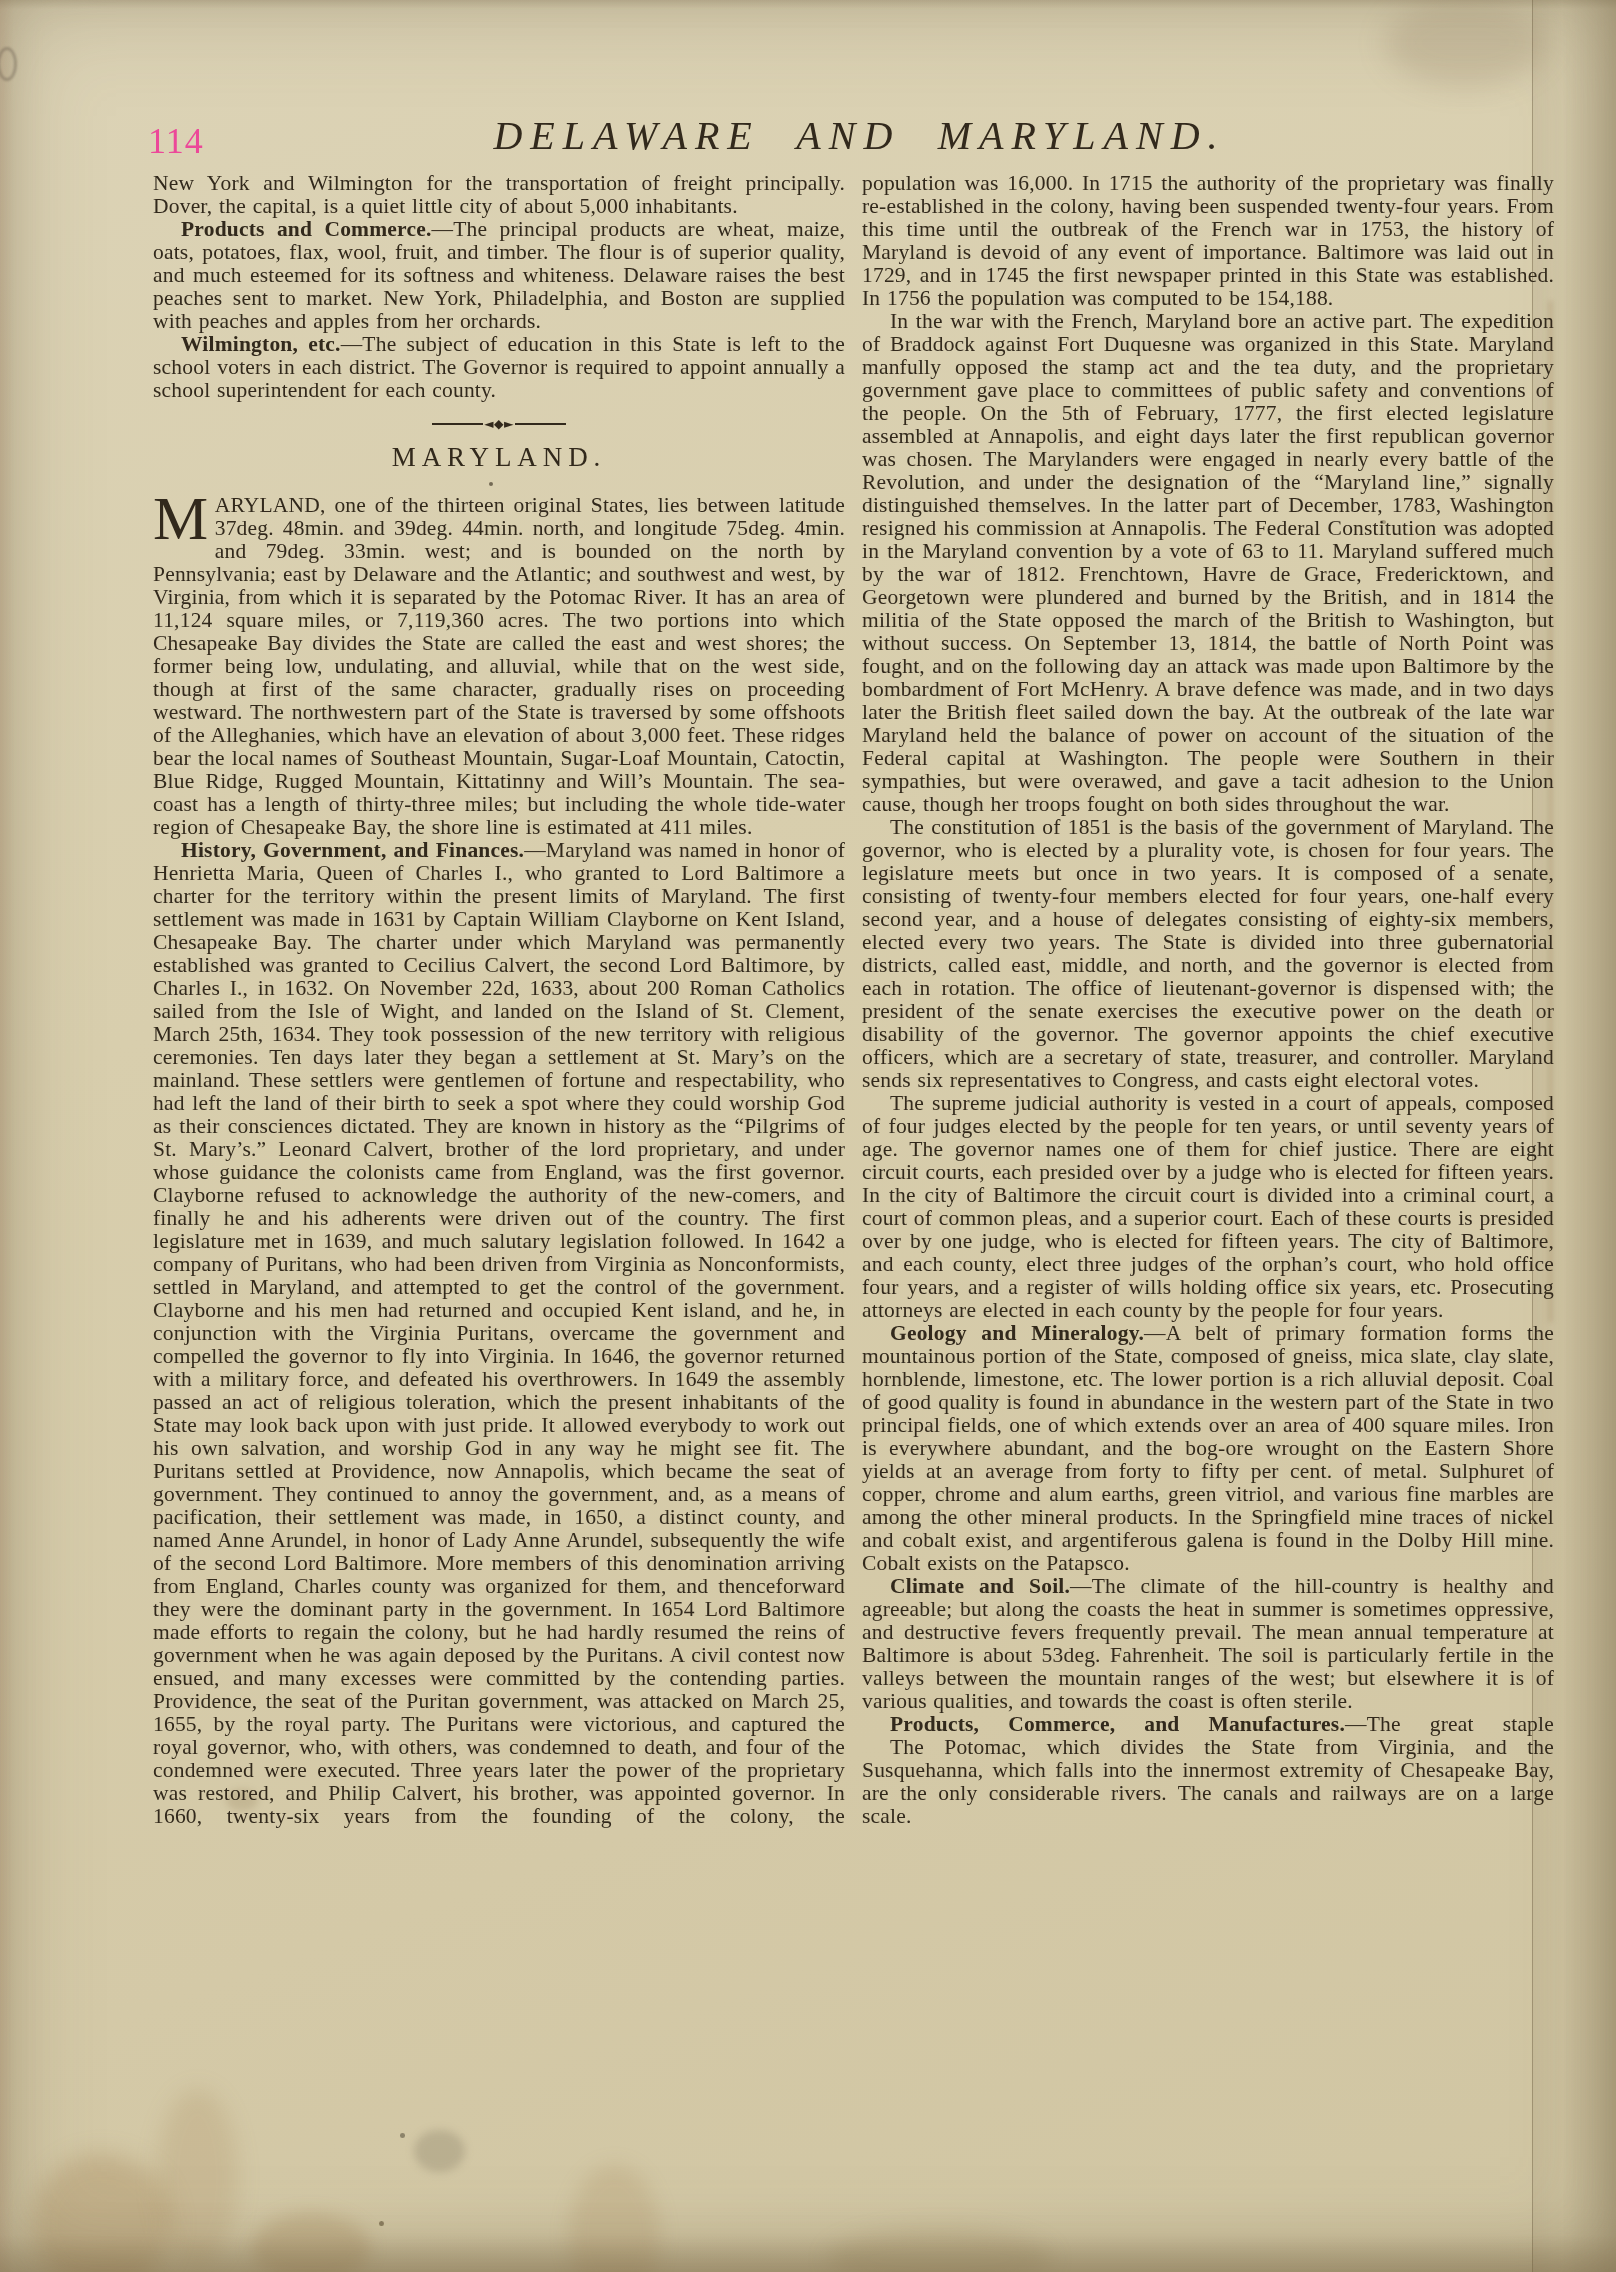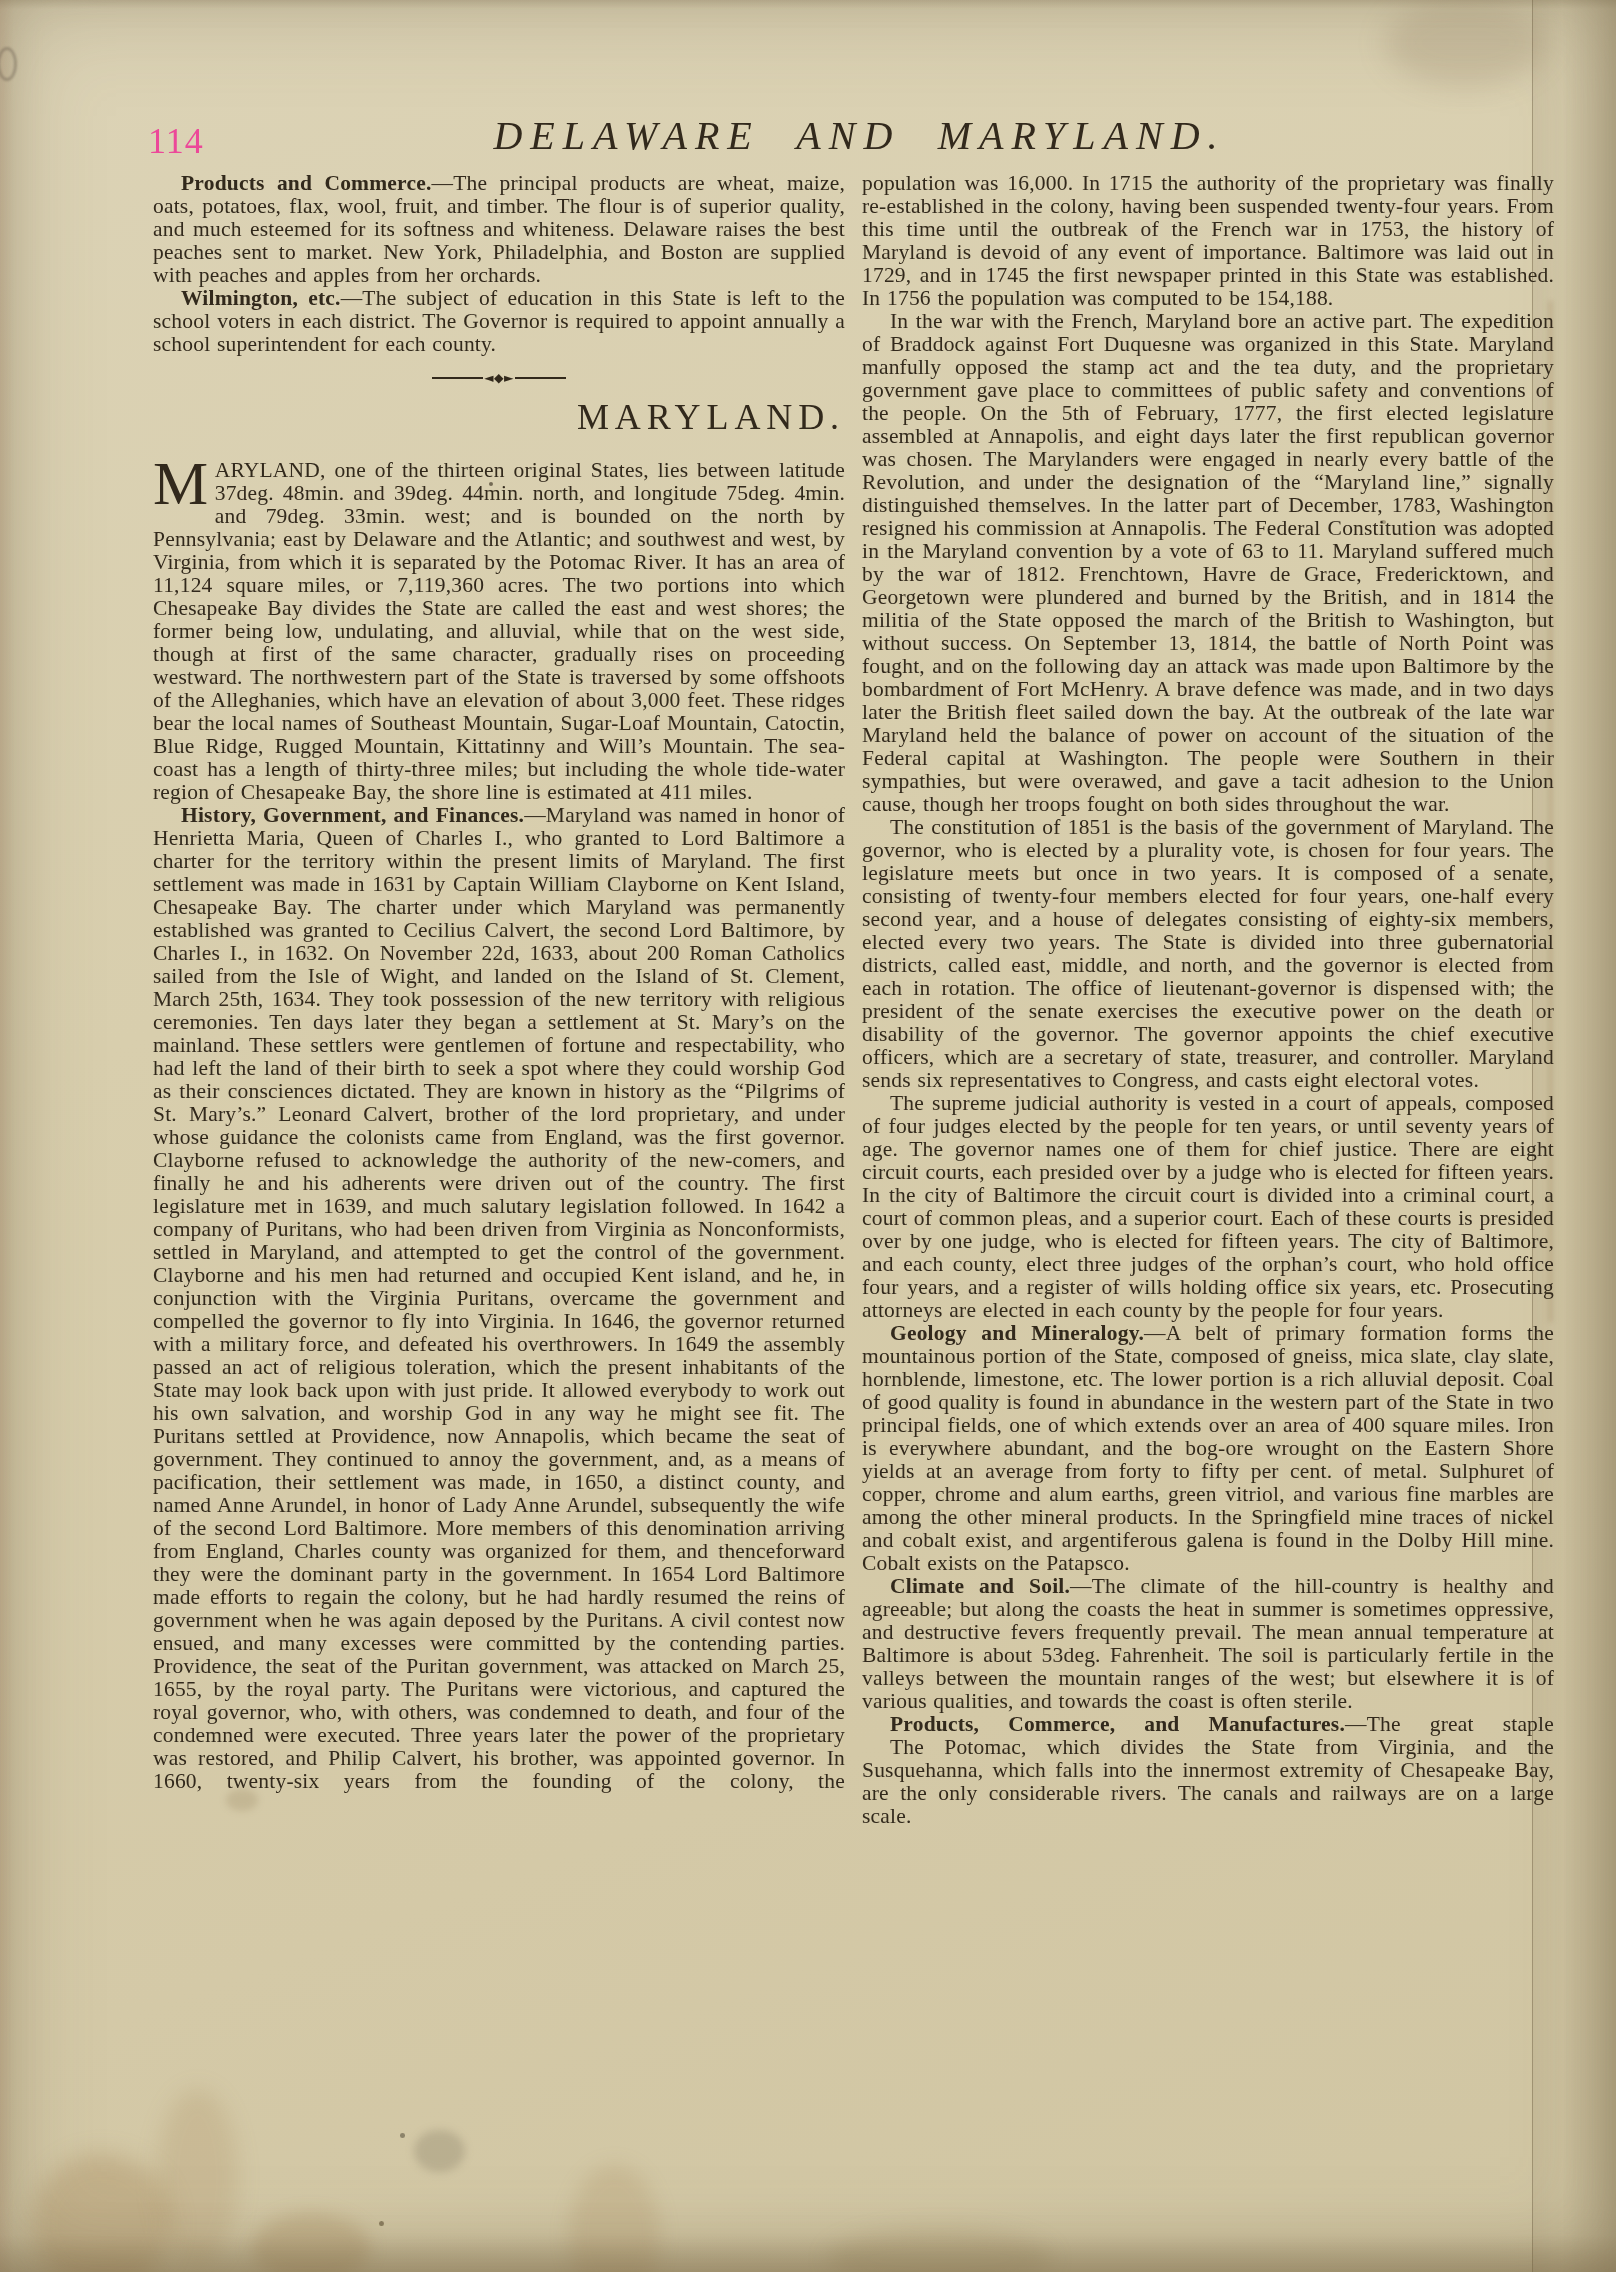--- a/index.html
+++ b/index.html
@@ -45,21 +45,21 @@
     font-size:40px;font-style:italic;color:#32291c;letter-spacing:8px;word-spacing:19.3px;}
 
   .columns{position:absolute;left:153px;top:172px;display:flex;gap:17px;}
   .col{width:692px;}
   .para{margin:0;font-size:21.5px;line-height:23px;text-align:justify;color:#32291c;
     letter-spacing:0.2px;word-spacing:1.1px;hyphens:none;}
   .para.indent{text-indent:28px;}
   .para.cut{text-align-last:justify;}
   .lead{font-weight:700;margin-top:45px;}
   .dropcap{float:left;font-size:62px;line-height:45px;height:46px;padding-top:2.1px;margin:0 6.4px 0 0;color:#32291c;}
-  .section-heading{font-size:36px;letter-spacing:5.9px;text-align:right;color:#32291c;
+  .section-heading{font-size:27px;letter-spacing:5.9px;text-align:center;color:#32291c;
     margin:11.8px 0 20.4px;font-weight:400;}
   .divider{display:flex;align-items:center;justify-content:center;margin:16px auto 3.2px;width:134px;}
   .divider .rule{flex:1;height:2.1px;background:#32291c;}
   .divider .orn{font-family:"DejaVu Sans",sans-serif;font-size:12.4px;color:#32291c;
     line-height:1;padding:0 1.1px;letter-spacing:0.5px;}
 </style>
 </head>
 <body>
 
 <div class="edge-right"></div>
@@ -80,20 +80,21 @@
 <div class="speck sp3"></div>
 <div class="speck sp4"></div>
 <div class="speck sp5"></div>
 <div class="mark-left"></div>
 
 <div class="page-number">114</div>
 <div class="running-head">DELAWARE AND MARYLAND.</div>
 
 <div class="columns">
   <div class="col">
+      <p class="para"><span>New York and Wilmington for the transportation of freight principally.  Dover, the capital, is a quiet little city of about 5,000 inhabitants.</span></p>
       <p class="para indent"><span class="lead">Products and Commerce.</span><span>—The principal products are wheat, maize, oats, potatoes, flax, wool, fruit, and timber.  The flour is of superior quality, and much esteemed for its softness and whiteness.  Delaware raises the best peaches sent to market.  New York, Philadelphia, and Boston are supplied with peaches and apples from her orchards.</span></p>
       <p class="para indent"><span class="lead">Wilmington, etc.</span><span>—The subject of education in this State is left to the school voters in each district.  The Governor is required to appoint annually a school superintendent for each county.</span></p>
       <div class="divider">
         <span class="rule"></span>
         <span class="orn">◄◆►</span>
         <span class="rule"></span>
       </div>
       <div class="section-heading">MARYLAND.</div>
       <p class="para"><span class="dropcap">M</span><span>ARYLAND, one of the thirteen original States, lies between latitude 37deg. 48min. and 39deg. 44min. north, and longitude 75deg. 4min. and 79deg. 33min. west; and is bounded on the north by Pennsylvania; east by Delaware and the Atlantic; and southwest and west, by Virginia, from which it is separated by the Potomac River.  It has an area of 11,124 square miles, or 7,119,360 acres.  The two portions into which Chesapeake Bay divides the State are called the east and west shores; the former being low, undulating, and alluvial, while that on the west side, though at first of the same character, gradually rises on proceeding westward.  The northwestern part of the State is traversed by some offshoots of the Alleghanies, which have an elevation of about 3,000 feet.  These ridges bear the local names of Southeast Mountain, Sugar-Loaf Mountain, Catoctin, Blue Ridge, Rugged Mountain, Kittatinny and Will’s Mountain.  The sea-coast has a length of thirty-three miles; but including the whole tide-water region of Chesapeake Bay, the shore line is estimated at 411 miles.</span></p>
       <p class="para indent cut"><span class="lead">History, Government, and Finances.</span><span>—Maryland was named in honor of Henrietta Maria, Queen of Charles I., who granted to Lord Baltimore a charter for the territory within the present limits of Maryland.  The first settlement was made in 1631 by Captain William Clayborne on Kent Island, Chesapeake Bay.  The charter under which Maryland was permanently established was granted to Cecilius Calvert, the second Lord Baltimore, by Charles I., in 1632.  On November 22d, 1633, about 200 Roman Catholics sailed from the Isle of Wight, and landed on the Island of St. Clement, March 25th, 1634.  They took possession of the new territory with religious ceremonies.  Ten days later they began a settlement at St. Mary’s on the mainland.  These settlers were gentlemen of fortune and respectability, who had left the land of their birth to seek a spot where they could worship God as their consciences dictated.  They are known in history as the “Pilgrims of St. Mary’s.”  Leonard Calvert, brother of the lord proprietary, and under whose guidance the colonists came from England, was the first governor.  Clayborne refused to acknowledge the authority of the new-comers, and finally he and his adherents were driven out of the country.  The first legislature met in 1639, and much salutary legislation followed.  In 1642 a company of Puritans, who had been driven from Virginia as Nonconformists, settled in Maryland, and attempted to get the control of the government.  Clayborne and his men had returned and occupied Kent island, and he, in conjunction with the Virginia Puritans, overcame the government and compelled the governor to fly into Virginia.  In 1646, the governor returned with a military force, and defeated his overthrowers.  In 1649 the assembly passed an act of religious toleration, which the present inhabitants of the State may look back upon with just pride.  It allowed everybody to work out his own salvation, and worship God in any way he might see fit.  The Puritans settled at Providence, now Annapolis, which became the seat of government.  They continued to annoy the government, and, as a means of pacification, their settlement was made, in 1650, a distinct county, and named Anne Arundel, in honor of Lady Anne Arundel, subsequently the wife of the second Lord Baltimore.  More members of this denomination arriving from England, Charles county was organized for them, and thenceforward they were the dominant party in the government.  In 1654 Lord Baltimore made efforts to regain the colony, but he had hardly resumed the reins of government when he was again deposed by the Puritans.  A civil contest now ensued, and many excesses were committed by the contending parties.  Providence, the seat of the Puritan government, was attacked on March 25, 1655, by the royal party.  The Puritans were victorious, and captured the royal governor, who, with others, was condemned to death, and four of the condemned were executed.  Three years later the power of the proprietary was restored, and Philip Calvert, his brother, was appointed governor.  In 1660, twenty-six years from the founding of the colony, the</span></p>

